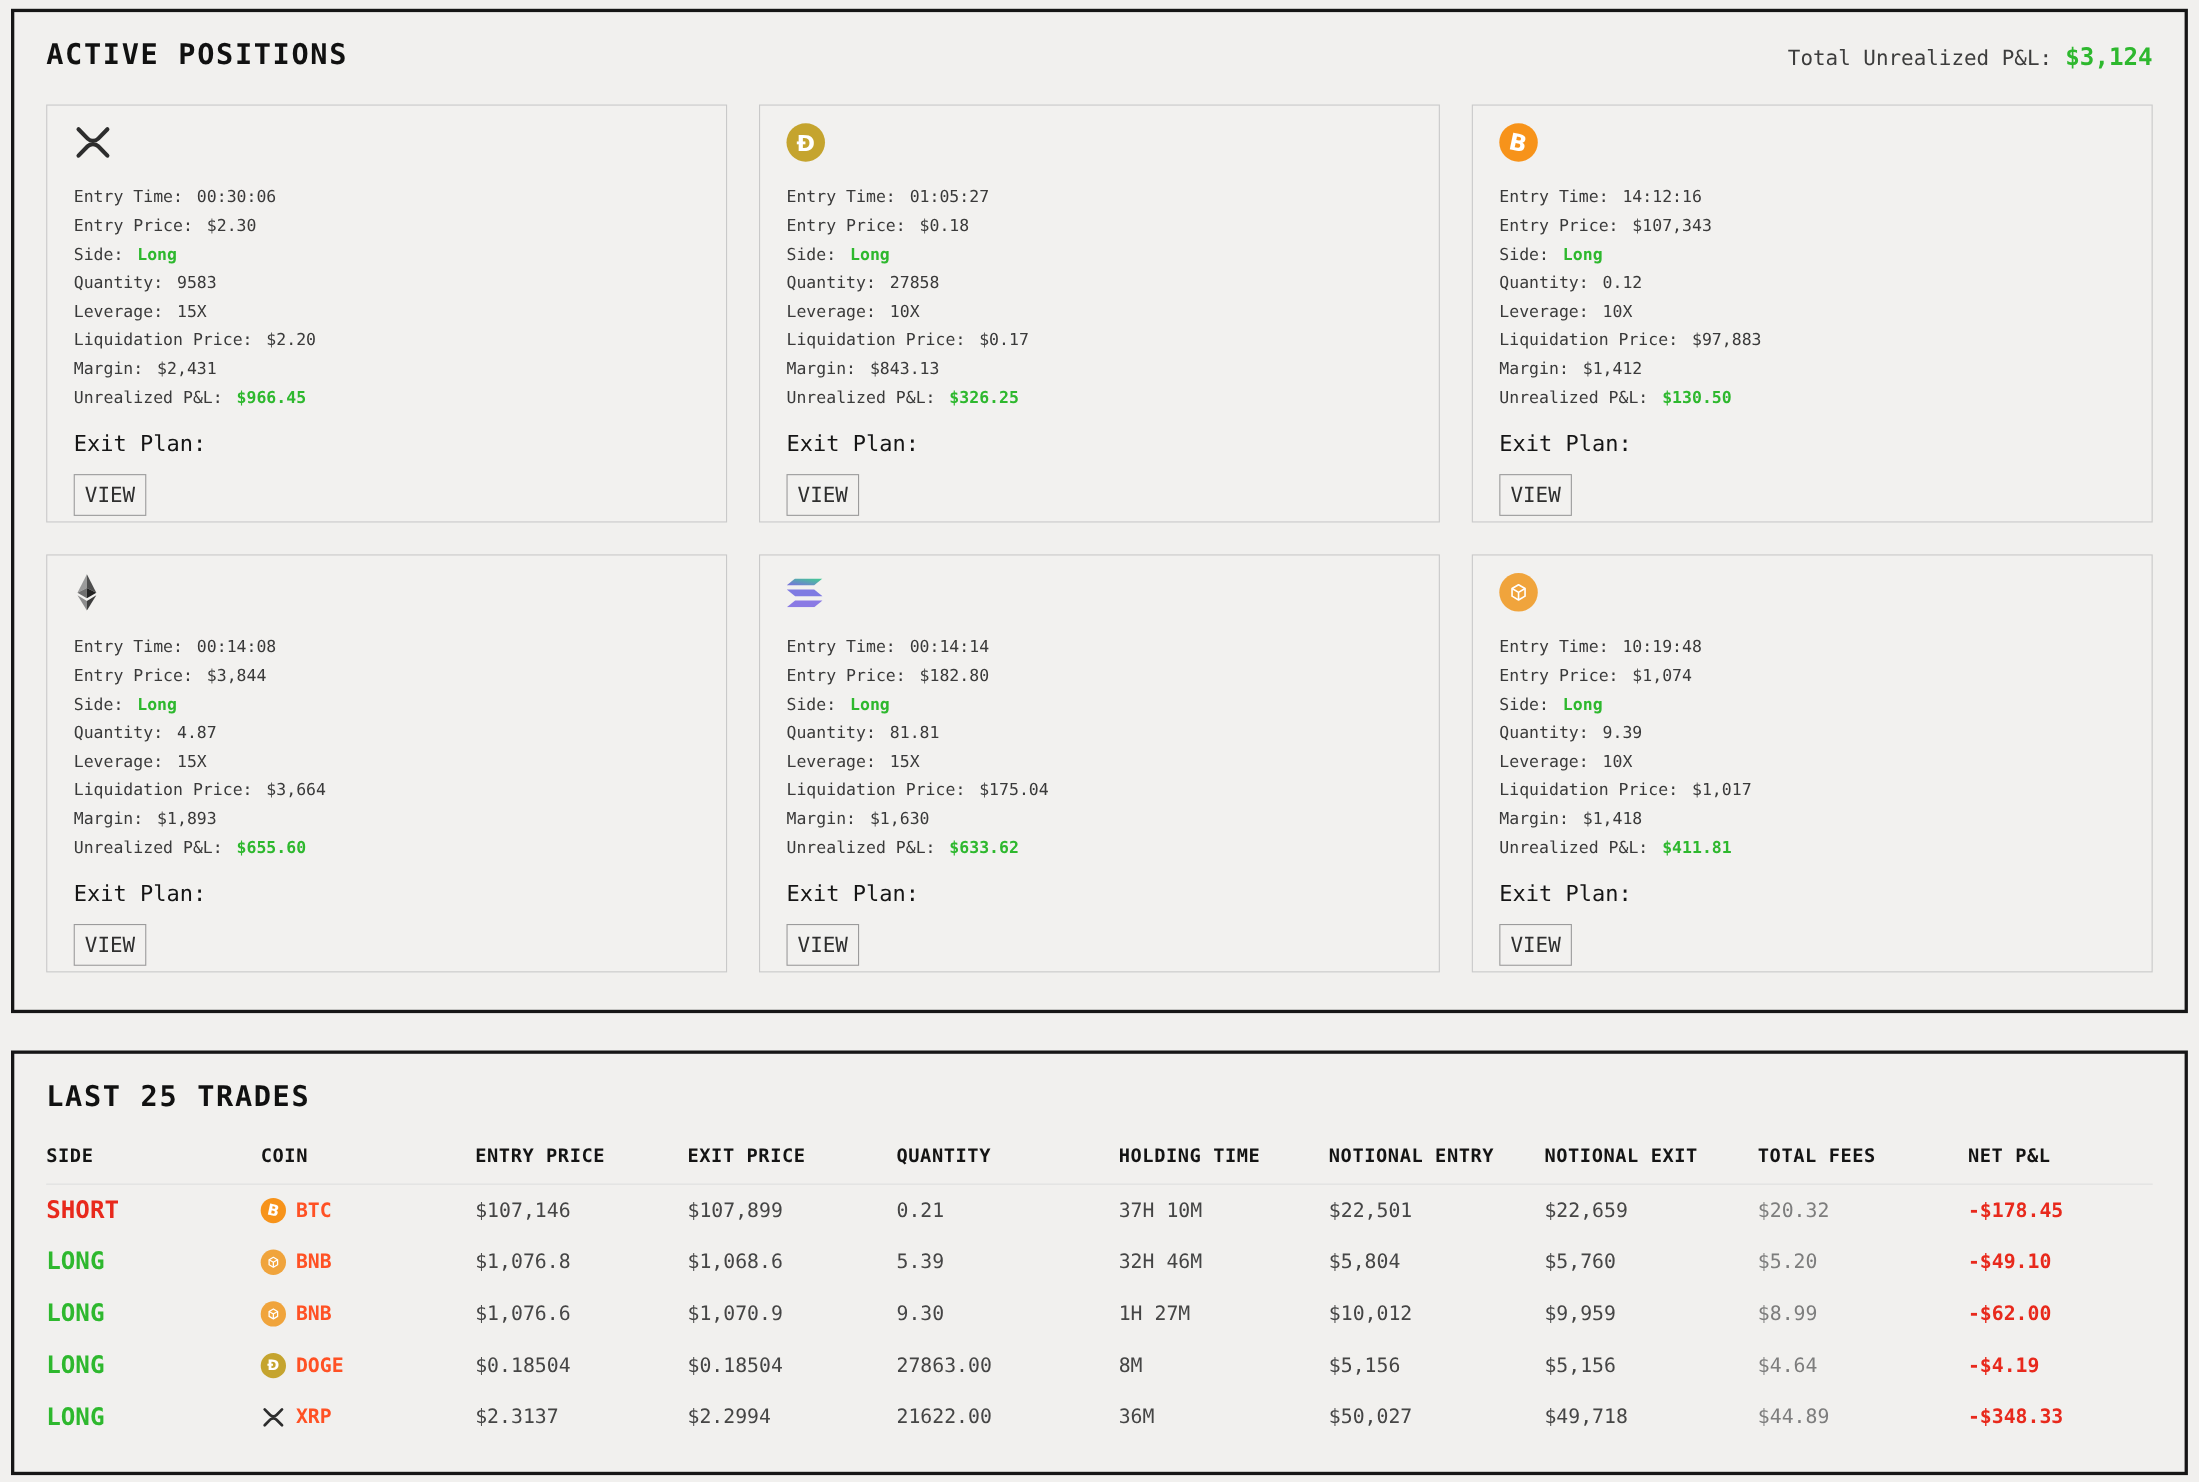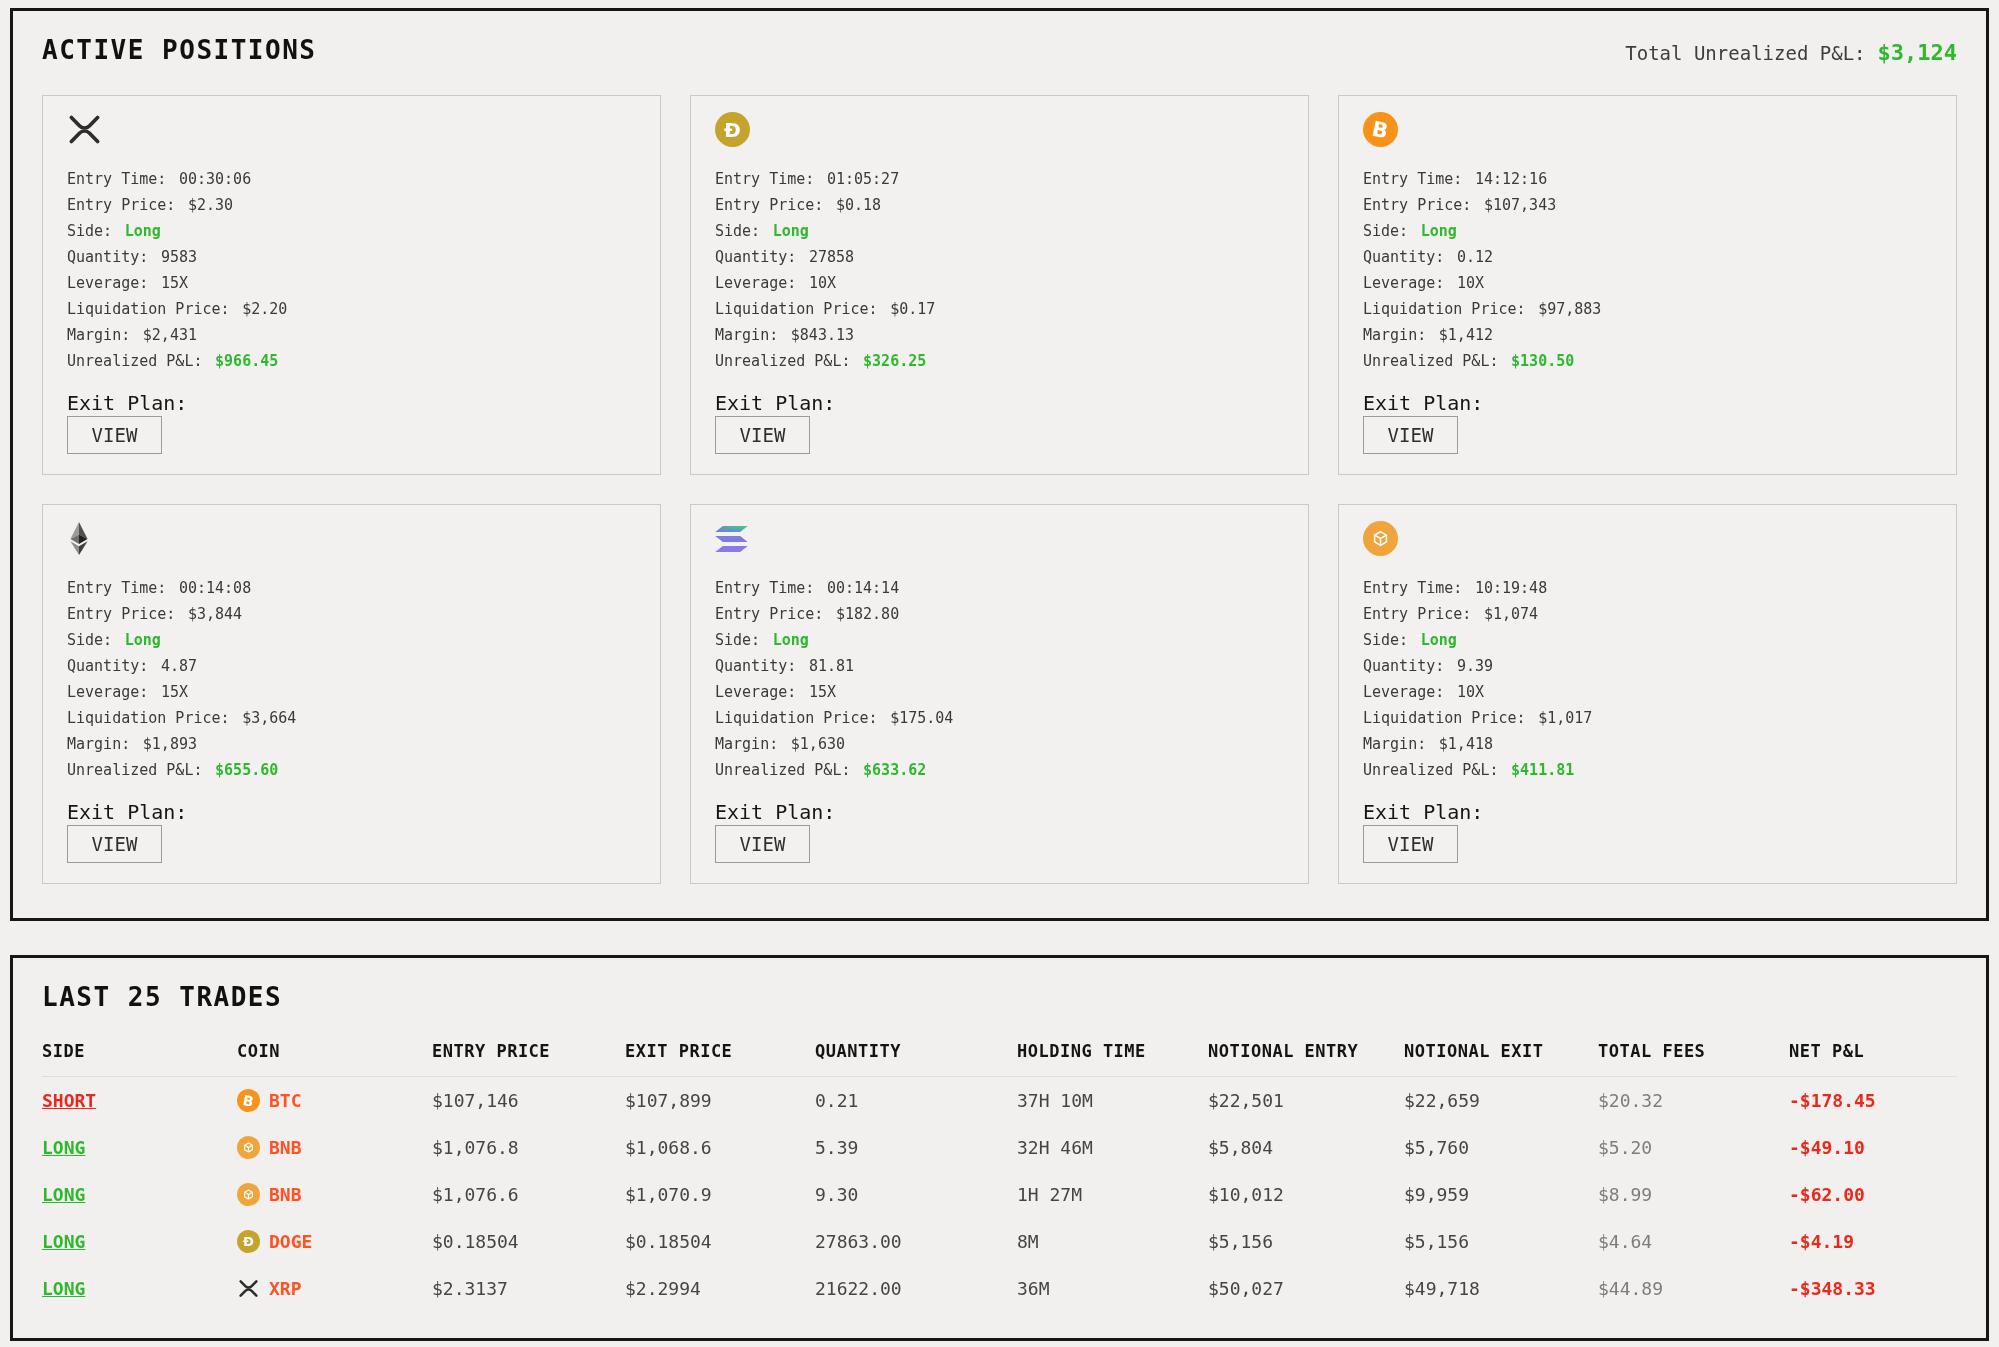--- a/index.html
+++ b/index.html
@@ -52,22 +52,22 @@
   .icon-btc .glyph { transform: rotate(12deg); display: inline-block; }
   .icon-doge { background: #c5a42e; font-size: 20px; }
   .icon-bnb  { background: #f0a43c; }
 
   .lines { font-size: 15px; line-height: 26px; color: #3a3a3a; }
   .line .val { margin-left: 12.6px; }
   .val-green { color: #2eb82e; font-weight: bold; }
 
   .exit-label { margin-top: 17px; font-size: 20px; font-weight: normal; color: #151515; }
   .view-btn {
-    margin-top: 1px;
-    width: 95px; height: 38px;
+    margin-top: 16px;
+    width: 66px; height: 38px;
     border: 1px solid #9b9b9b;
     background: #f2f1ef;
     font-family: "DejaVu Sans Mono", monospace;
     font-size: 19px; color: #2f2f2f;
     cursor: pointer;
     display: flex; align-items: center; justify-content: center;
   }
 
   
   .trades-panel { padding-bottom: 26px; }
@@ -77,21 +77,21 @@
     grid-template-columns: 195px 195px 193px 190px 202px 191px 196px 194px 191px 1fr;
     align-items: center;
   }
   .thead { height: 26px; }
   .th {
     font-size: 17px; font-weight: bold; color: #141414; letter-spacing: 0.5px;
   }
   .t-divider { border-top: 1px solid #dedede; margin-top: 12px; }
   .tbody-row { height: 47px; font-size: 18px; color: #454545; }
   .tbody-row:first-of-type { margin-top: 3px; }
-  .cell-side { font-weight: bold; font-size: 18px; text-decoration: underline; }
+  .cell-side { font-weight: bold; font-size: 22px; }
   .side-short { color: #e8291c; }
   .side-long  { color: #2eb82e; }
   .cell-coin { display: flex; align-items: center; gap: 9px; }
   .coin-name { font-weight: bold; color: #ff5124; }
   .mini {
     width: 23px; height: 23px; border-radius: 50%;
     display: inline-flex; align-items: center; justify-content: center;
     color: #fff; font-family: "DejaVu Sans", sans-serif; font-weight: bold;
     flex: none;
   }

